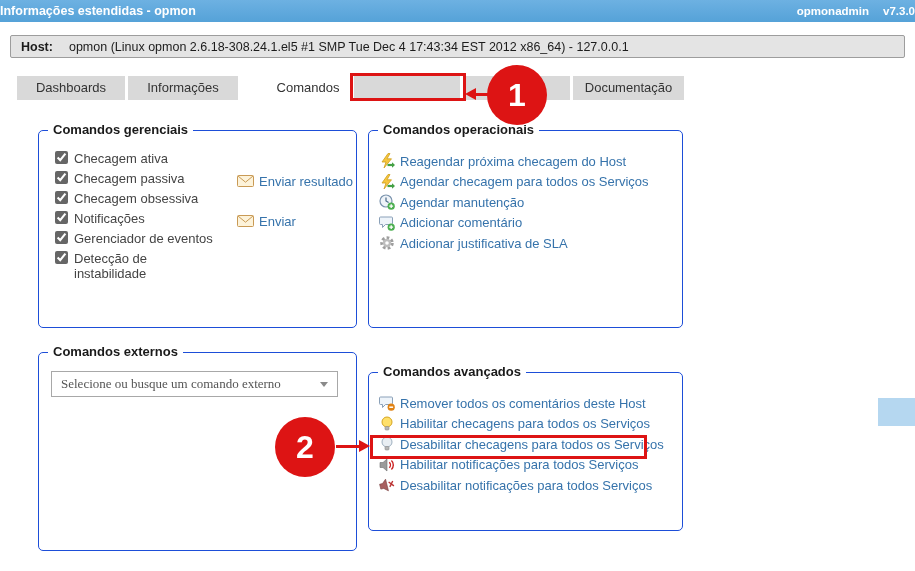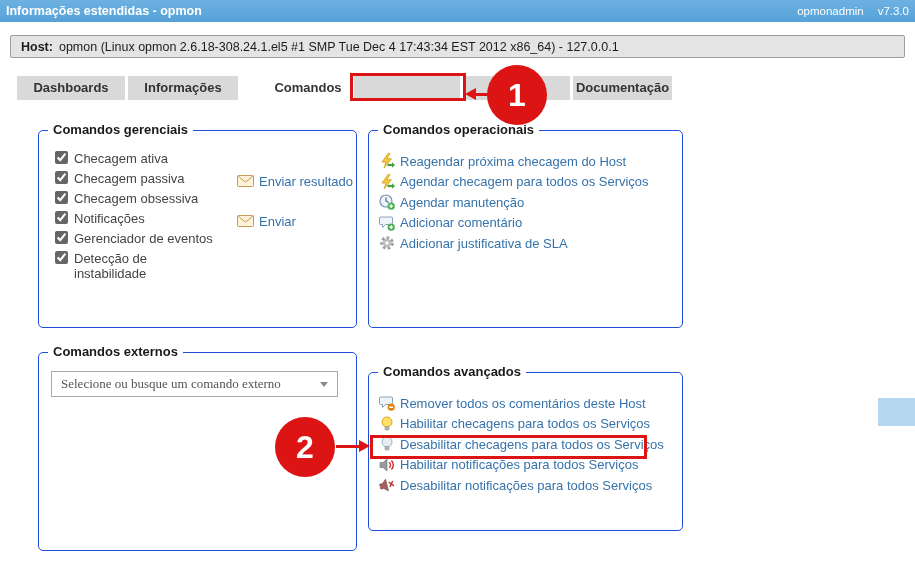--- a/index.html
+++ b/index.html
@@ -4,37 +4,37 @@
 <style>
   * { margin:0; padding:0; box-sizing:border-box; }
   html,body { width:915px; height:571px; background:#ffffff; overflow:hidden;
               font-family:"Liberation Sans", sans-serif; }
   #stage { position:relative; width:915px; height:571px; background:#fff; }
 
   
   .topbar { position:absolute; left:0; top:0; width:915px; height:22px;
             background:linear-gradient(#6db1e2,#55a2d8);
             display:flex; align-items:center; justify-content:space-between;
-            padding:0 6px; }
+            padding:0 0; }
   .topbar .title { color:#fff; font-weight:bold; font-size:12.5px; }
-  .topbar .right { color:#fff; font-weight:normal; font-size:11.5px; display:flex; gap:14px; }
+  .topbar .right { color:#fff; font-weight:bold; font-size:11.5px; display:flex; gap:14px; }
 
   
   .hostbar { position:absolute; left:10px; top:35px; width:895px; height:23px;
              background:#e4e4e4; border:1px solid #9d9d9d; border-radius:2px;
              display:flex; align-items:center; padding:0 10px; font-size:12.5px; color:#1c1c1c; }
-  .hostbar b { margin-right:6px; }
+  .hostbar b { margin-right:16px; }
 
   
   .tabbar { position:absolute; left:17px; top:76px; height:24px; display:flex; }
   .tab { height:24px; line-height:24px; text-align:center; background:#d9d9d9;
-         color:#333; font-size:13px; font-weight:bold; margin-right:3px; cursor:pointer; }
+         color:#333; font-size:13px; font-weight:normal; margin-right:3px; cursor:pointer; }
   .tab.active { background:#ffffff;padding-left:24px; }
   .t0{width:108px}.t1{width:110px}.t2{width:110px}.t3{width:110px}
-  .t4{width:106px}.t5{width:107px}.t6{width:99px}
+  .t4{width:106px}.t5{width:107px}.t6{width:111px}
 
   
   .panel { position:absolute; border:1px solid #1d4ed8; border-radius:5px; background:#fff; }
   .panel .legend { position:absolute; top:-9px; left:9px; background:#fff; padding:0 5px;
                    font-size:13px; font-weight:bold; color:#1a1a1a; white-space:nowrap; }
   #panel-gerenciais { left:38px; top:130px; width:319px; height:198px; }
   #panel-operacionais { left:368px; top:130px; width:315px; height:198px; }
   #panel-externos { left:38px; top:352px; width:319px; height:199px; }
   #panel-avancados { left:368px; top:372px; width:315px; height:159px; }
 

